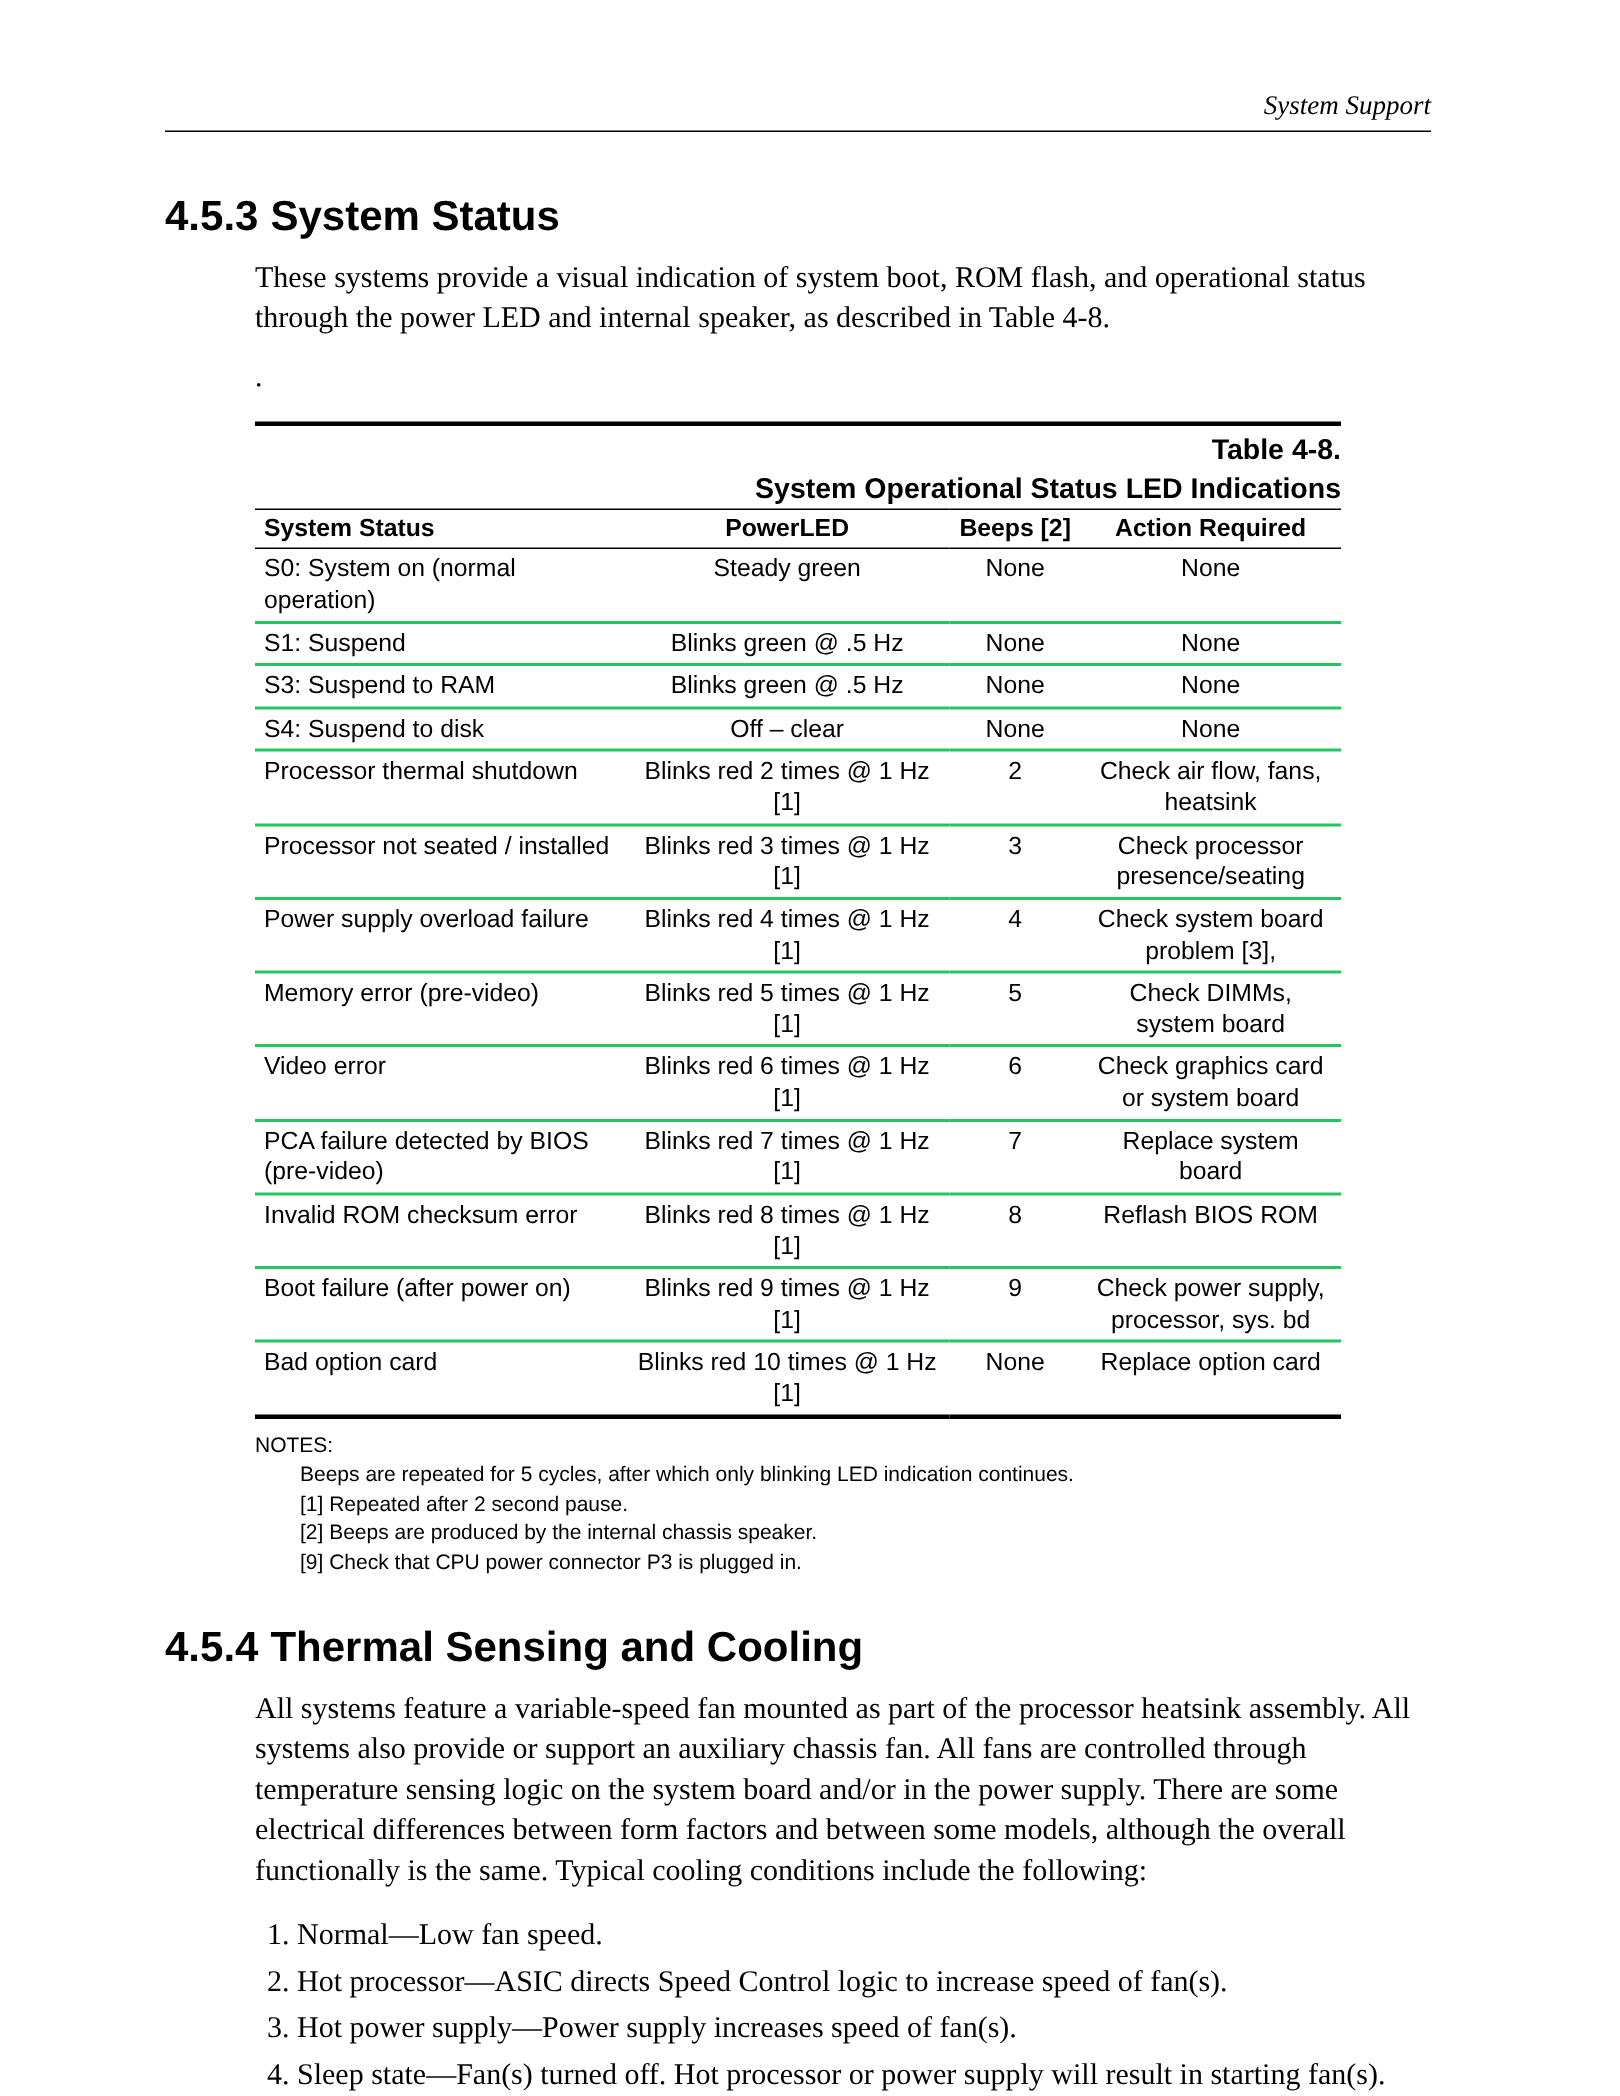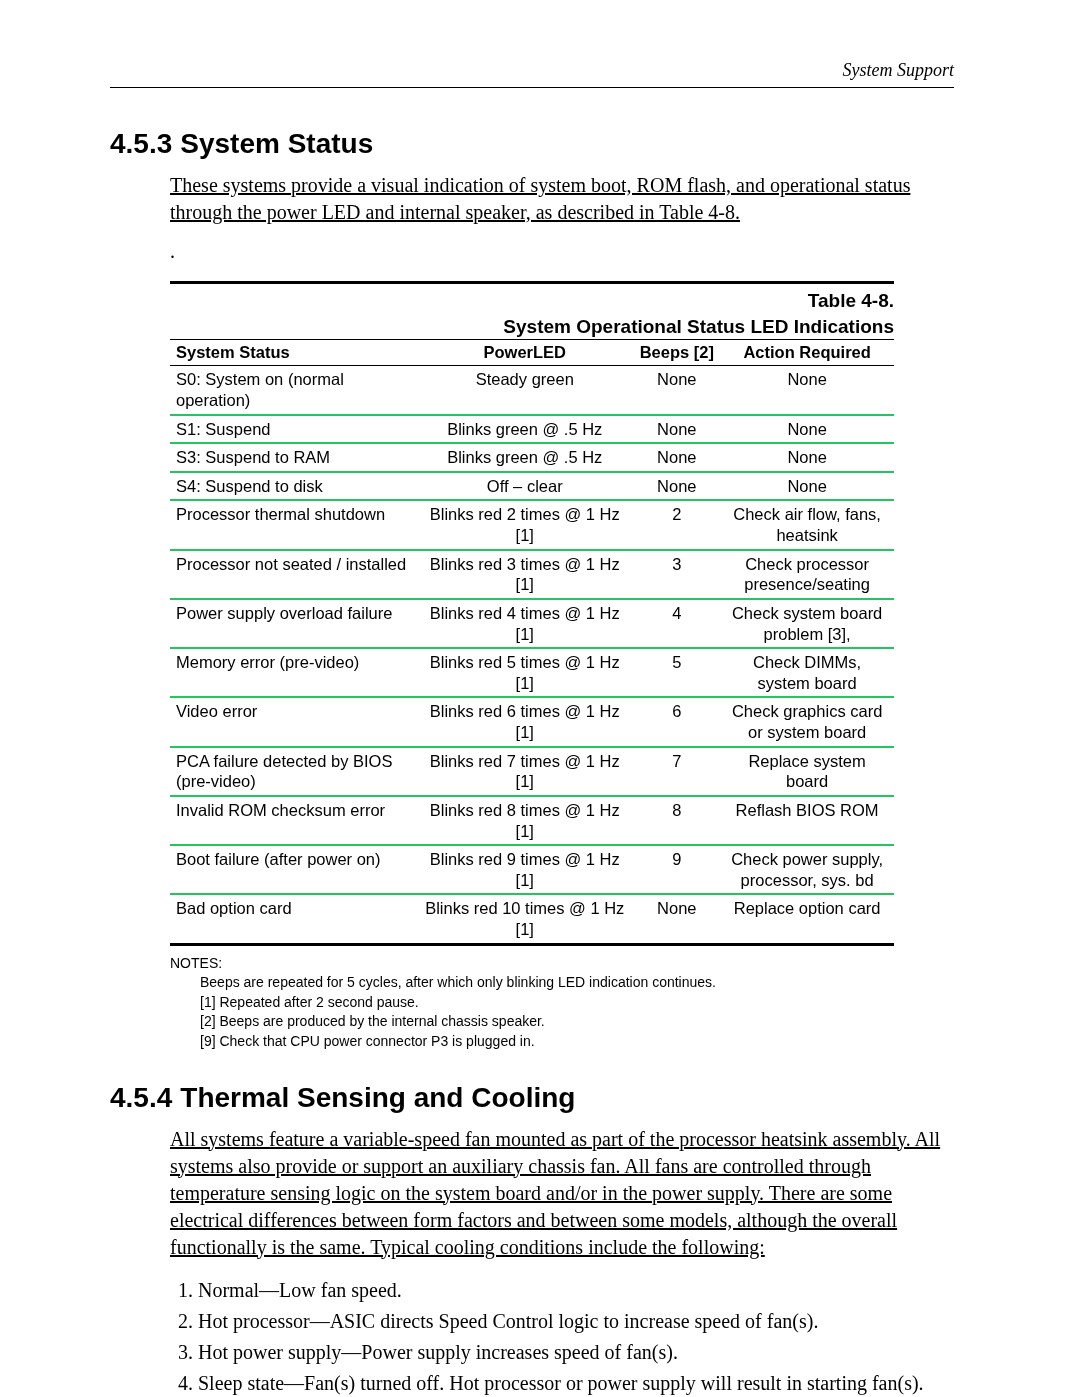--- a/index.html
+++ b/index.html
@@ -31,21 +31,20 @@
     font-family: Arial, Helvetica, sans-serif;
     font-weight: bold;
     font-size: 28px;
     margin: 0 0 12px 0;
   }
   .section-heading .num { margin-right: 8px; }
   .bodytext {
     font-size: 20px;
     line-height: 1.35;
     margin: 0 0 14px 60px;
-    text-decoration: underline;
   }
   .lonely-dot {
     font-size: 20px;
     margin: 10px 0 18px 60px;
   }
   .table-wrap {
     margin: 0 60px 8px 60px;
   }
   .table-caption {
     text-align: right;

